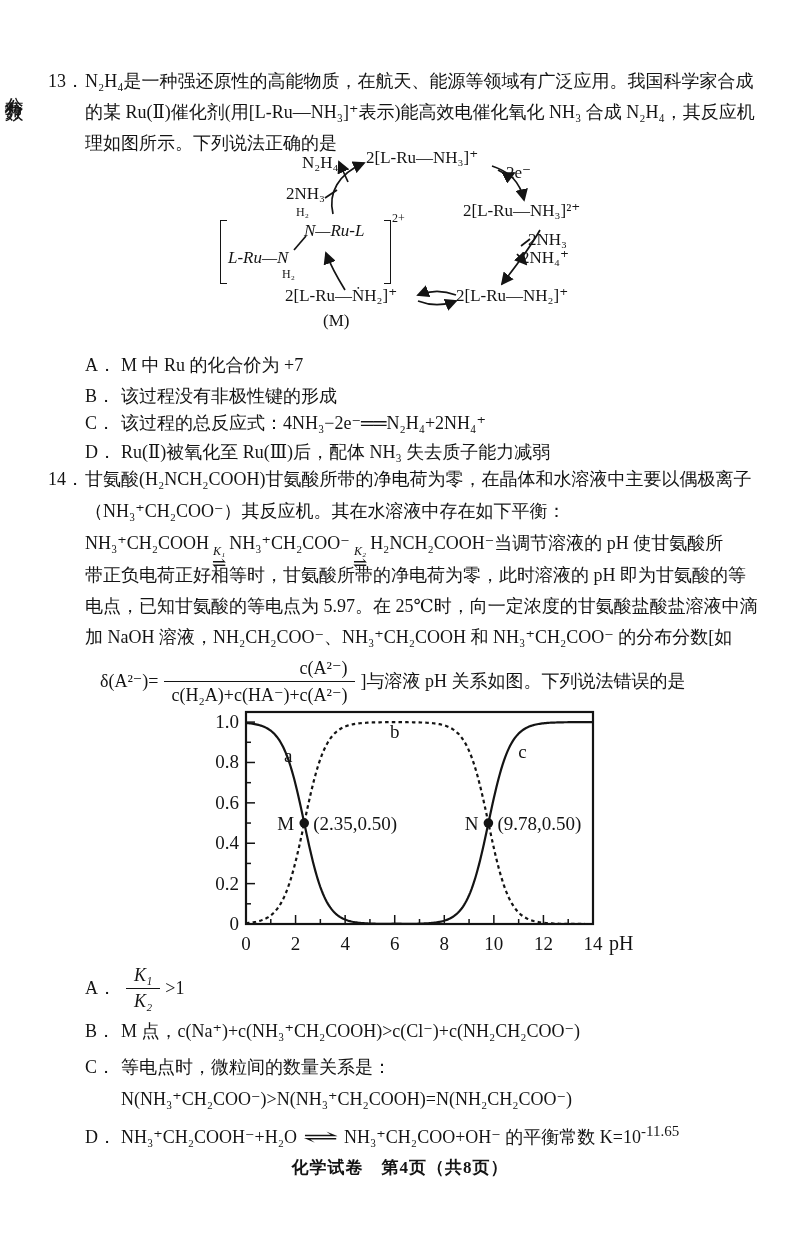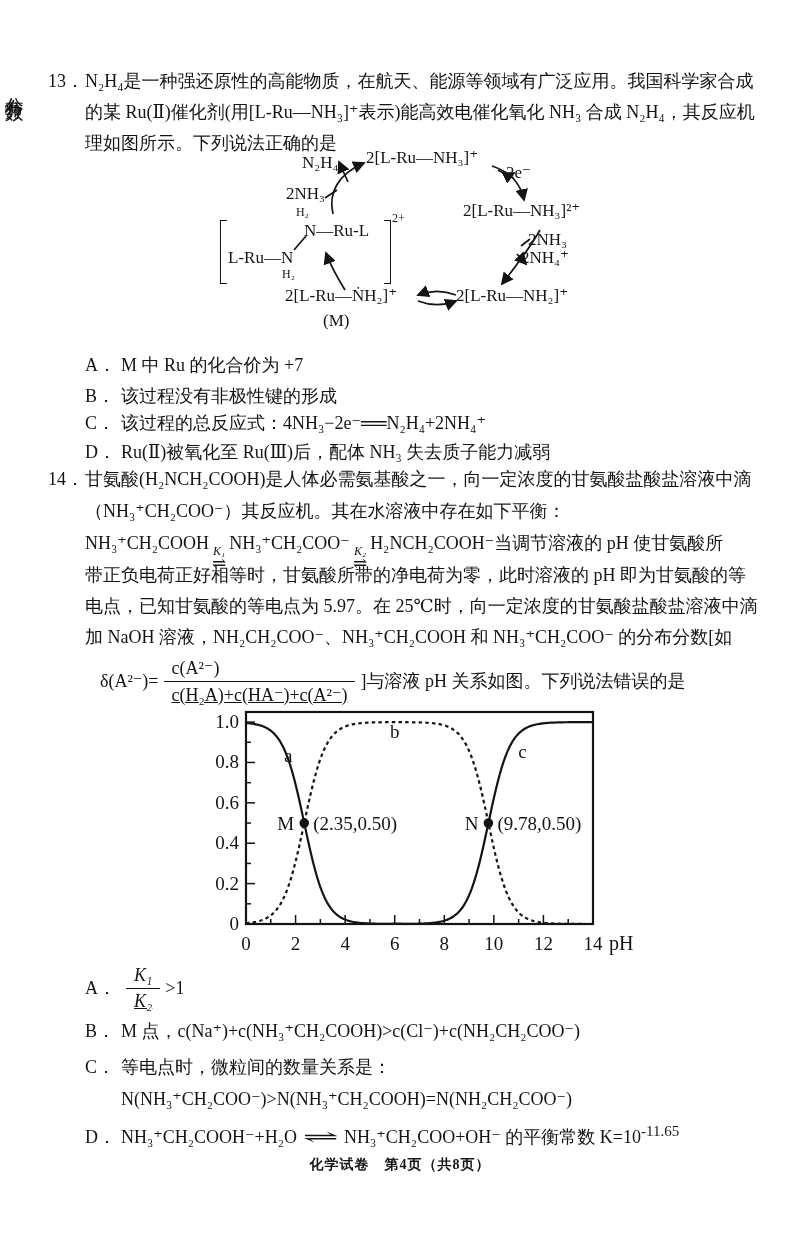--- a/index.html
+++ b/index.html
@@ -7,38 +7,38 @@
   .ln{position:absolute;white-space:nowrap;font-size:18px;line-height:30px;}
   .num{position:absolute;white-space:nowrap;font-size:18px;line-height:30px;}
   .opt-letter{display:inline-block;min-width:36px;}
   .row{position:absolute;white-space:nowrap;display:flex;align-items:center;font-size:18px;}
   
   .eqk{display:inline-flex;flex-direction:column;align-items:center;line-height:1;vertical-align:-6px;margin:0 3px;}
   .eqk .k{font-size:12px;font-style:italic;}
   .eqk .harp{font-size:17px;margin-top:-2px;}
   .bigharp{display:inline-block;transform:scaleX(2.4);margin:0 16px;font-size:18px;}
   
-  .frac{display:inline-flex;flex-direction:column;align-items:flex-start;text-align:center;margin:0 5px;vertical-align:middle;}
+  .frac{display:inline-flex;flex-direction:column;align-items:flex-end;text-align:center;margin:0 5px;vertical-align:middle;}
   .frac .nu{padding:0 8px 2px;}
-  .frac .de{border-top:1.5px solid #141414;padding:2px 8px 0;text-decoration:underline;}
+  .frac .de{border-top:1.5px solid #141414;padding:2px 8px 0;}
   .kital{font-style:italic;}
   
   #mech{position:absolute;left:190px;top:148px;width:460px;height:205px;}
   #mech .sp{position:absolute;font-size:17px;white-space:nowrap;line-height:20px;}
   #mech svg{position:absolute;left:0;top:0;}
   #dimer{position:absolute;left:30px;top:58px;width:196px;height:88px;font-size:17px;}
   #dimer .sub{position:absolute;font-size:12px;line-height:13px;}
-  #dimer .t{position:absolute;line-height:19px;white-space:nowrap;}
+  #dimer .t{position:absolute;line-height:19px;white-space:nowrap;font-style:italic;}
   .brk{position:absolute;width:6px;height:62px;top:14px;border:1.6px solid #141414;}
   .brk.l{left:0;border-right:none;}
   .brk.r{left:164px;border-left:none;}
   
   #chartwrap{position:absolute;left:198px;top:704px;width:470px;height:260px;}
   .ylab{position:absolute;left:1px;top:82px;writing-mode:vertical-rl;letter-spacing:2px;font-size:19px;}
-  .footer{position:absolute;left:0;top:1156px;width:100%;text-align:center;font-size:14px;font-weight:bold;letter-spacing:1px;}
+  .footer{position:absolute;left:0;top:1156px;width:100%;text-align:center;font-size:17px;font-weight:bold;letter-spacing:1px;}
 </style>
 </head>
 <body>
 
 <div class="num" style="left:48px;top:66px">13．</div>
 <div class="ln" style="left:85px;top:66px">N₂H₄是一种强还原性的高能物质，在航天、能源等领域有广泛应用。我国科学家合成</div>
 <div class="ln" style="left:85px;top:97px">的某 Ru(Ⅱ)催化剂(用[L-Ru—NH₃]⁺表示)能高效电催化氧化 NH₃ 合成 N₂H₄，其反应机</div>
 <div class="ln" style="left:85px;top:128px">理如图所示。下列说法正确的是</div>
 
 <div id="mech">
@@ -94,21 +94,21 @@
     <span class="t" style="left:84px;top:15px">N—Ru-L</span>
   </div>
 </div>
 
 <div class="ln" style="left:85px;top:350px"><span class="opt-letter">A．</span><span>M 中 Ru 的化合价为 +7</span></div>
 <div class="ln" style="left:85px;top:381px"><span class="opt-letter">B．</span><span>该过程没有非极性键的形成</span></div>
 <div class="ln" style="left:85px;top:408px"><span class="opt-letter">C．</span><span>该过程的总反应式：4NH₃−2e⁻══N₂H₄+2NH₄⁺</span></div>
 <div class="ln" style="left:85px;top:437px"><span class="opt-letter">D．</span><span>Ru(Ⅱ)被氧化至 Ru(Ⅲ)后，配体 NH₃ 失去质子能力减弱</span></div>
 
 <div class="num" style="left:48px;top:464px">14．</div>
-<div class="ln" style="left:85px;top:464px">甘氨酸(H₂NCH₂COOH)是人体必需氨基酸之一，向一定浓度的甘氨酸盐酸盐溶液中滴</div>
+<div class="ln" style="left:85px;top:464px">甘氨酸(H₂NCH₂COOH)甘氨酸所带的净电荷为零，在晶体和水溶液中主要以偶极离子</div>
 <div class="ln" style="left:85px;top:496px">（NH₃⁺CH₂COO⁻）其反应机。其在水溶液中存在如下平衡：</div>
 
 <div class="ln" style="left:85px;top:528px">
   <span>NH₃⁺CH₂COOH</span><span class="eqk">
       <span class="k">K₁</span>
       <span class="harp">⇌</span>
     </span><span>NH₃⁺CH₂COO⁻</span><span class="eqk">
       <span class="k">K₂</span>
       <span class="harp">⇌</span>
     </span><span>H₂NCH₂COOH⁻</span><span>当调节溶液的 pH 使甘氨酸所</span>

